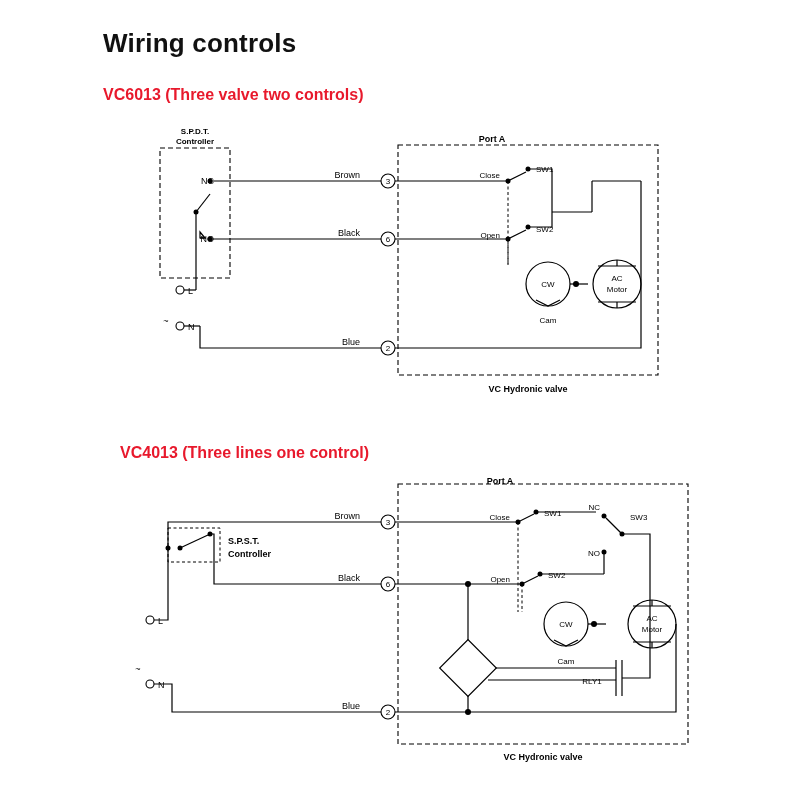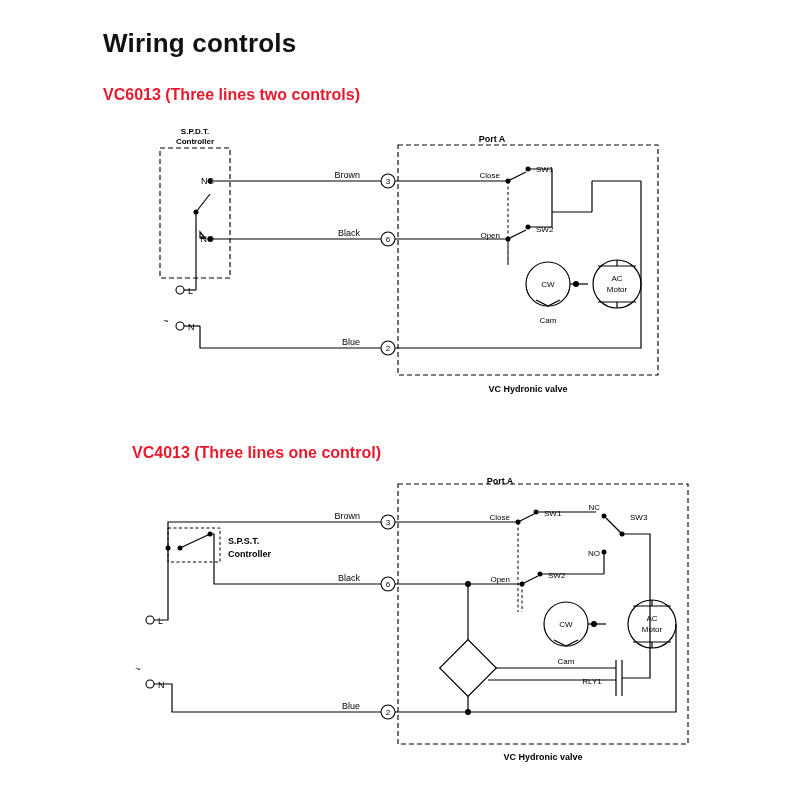--- a/index.html
+++ b/index.html
@@ -24,21 +24,21 @@
     letter-spacing: 0.2px;
     color: #111;
   }
   .section-title {
     position: absolute;
     font-size: 16px;
     font-weight: bold;
     color: #e8192c;
   }
   #sec1-title { left: 103px; top: 86px; }
-  #sec2-title { left: 132px; top: 444px; }
+  #sec2-title { left: 120px; top: 444px; }
 
   .diagram {
     position: absolute;
     left: 0;
     top: 0;
   }
   svg text {
     font-family: "Liberation Sans", sans-serif;
     fill: #000;
   }
@@ -49,21 +49,21 @@
   .wire { stroke: #000; stroke-width: 1.2; fill: none; }
   .dash-box { stroke: #000; stroke-width: 1.1; fill: none; stroke-dasharray: 5 3; }
   .dash-thin { stroke: #000; stroke-width: 1; fill: none; stroke-dasharray: 3 2.5; }
   .node { fill: #000; }
   .circle-ol { stroke: #000; stroke-width: 1.1; fill: #fff; }
 </style>
 </head>
 <body>
 
 <div class="page-title">Wiring controls</div>
-<div class="section-title" id="sec1-title">VC6013 (Three lines two controls)</div>
+<div class="section-title" id="sec1-title">VC6013 (Three valve two controls)</div>
 <div class="section-title" id="sec2-title">VC4013 (Three lines one control)</div>
 
 <svg class="diagram" id="diagram-vc6013" width="800" height="290" style="top:120px;left:0;">
 
   <rect class="dash-box" x="160" y="28" width="70" height="130"></rect>
   <text class="lbl-sb" x="195" y="14" text-anchor="middle">S.P.D.T.</text>
   <text class="lbl-sb" x="195" y="24" text-anchor="middle">Controller</text>
 
   <text class="lbl" x="214" y="64" text-anchor="end">NC</text>
   <text class="lbl" x="214" y="122" text-anchor="end">NO</text>

